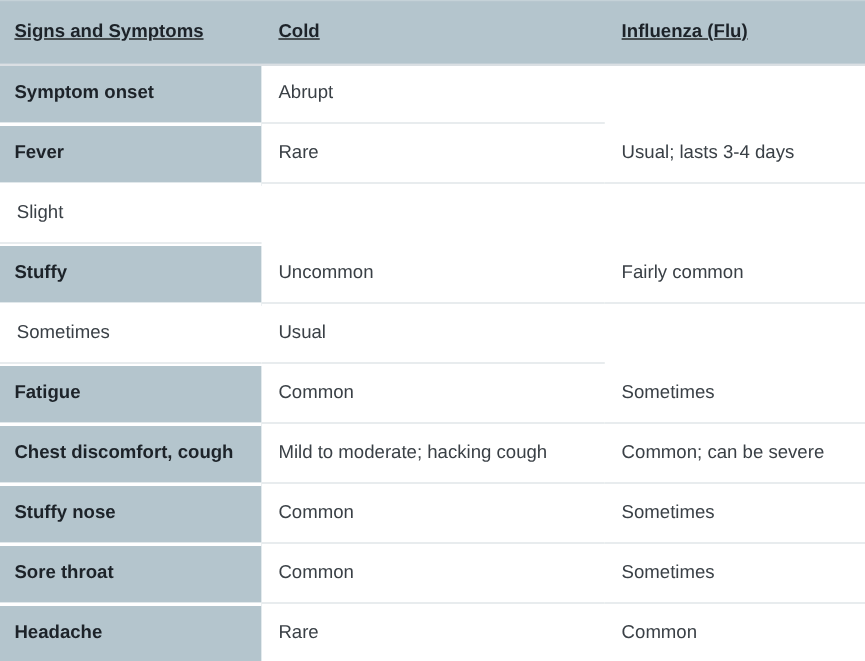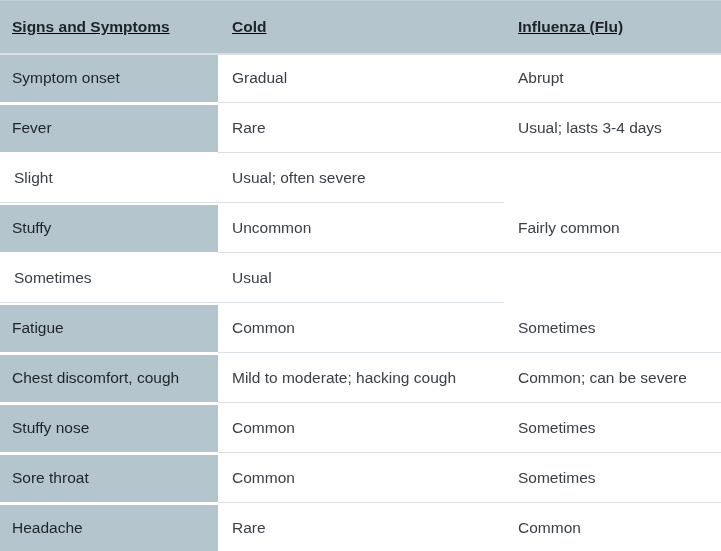--- a/index.html
+++ b/index.html
@@ -39,21 +39,21 @@
     overflow: hidden;
   }
   .header-row .cell {
     font-weight: 700;
     color: var(--header_text, #1d2329);
   }
   .cell.c0 { padding-left: 12px; }
   .cell.c1, .cell.c2 { padding-left: 14px; }
   .row .cell.c0 {
     background: var(--label_bg, #b4c5cd);
-    font-weight: 400;
+    font-weight: 700;
     color: var(--label_text, #1d2329);
     border-bottom: 3px solid #ffffff;
   }
   .row .cell.c1, .row .cell.c2 {
     background: var(--data_bg, #ffffff);
     color: var(--data_text, #3a4046);
     border-bottom: 1px solid var(--row_divider, #dadfe3);
     margin-bottom: 2px;
   }
 </style>
@@ -62,31 +62,29 @@
 
 <div class="table">
   <div class="header-row">
     <div class="cell c0">Signs and Symptoms</div>
     <div class="cell c1">Cold</div>
     <div class="cell c2">Influenza (Flu)</div>
   </div>
   <div id="rows-container">
       <div class="row">
         <div class="cell c0">Symptom onset</div>
-        <div class="cell c1">Gradual</div>
         <div class="cell c2">Abrupt</div>
       </div>
       <div class="row">
         <div class="cell c0">Fever</div>
         <div class="cell c1">Rare</div>
         <div class="cell c2">Usual; lasts 3-4 days</div>
       </div>
       <div class="row">
         <div class="cell c1">Slight</div>
-        <div class="cell c2">Usual; often severe</div>
       </div>
       <div class="row">
         <div class="cell c0">Stuffy</div>
         <div class="cell c1">Uncommon</div>
         <div class="cell c2">Fairly common</div>
       </div>
       <div class="row">
         <div class="cell c1">Sometimes</div>
         <div class="cell c2">Usual</div>
       </div>

